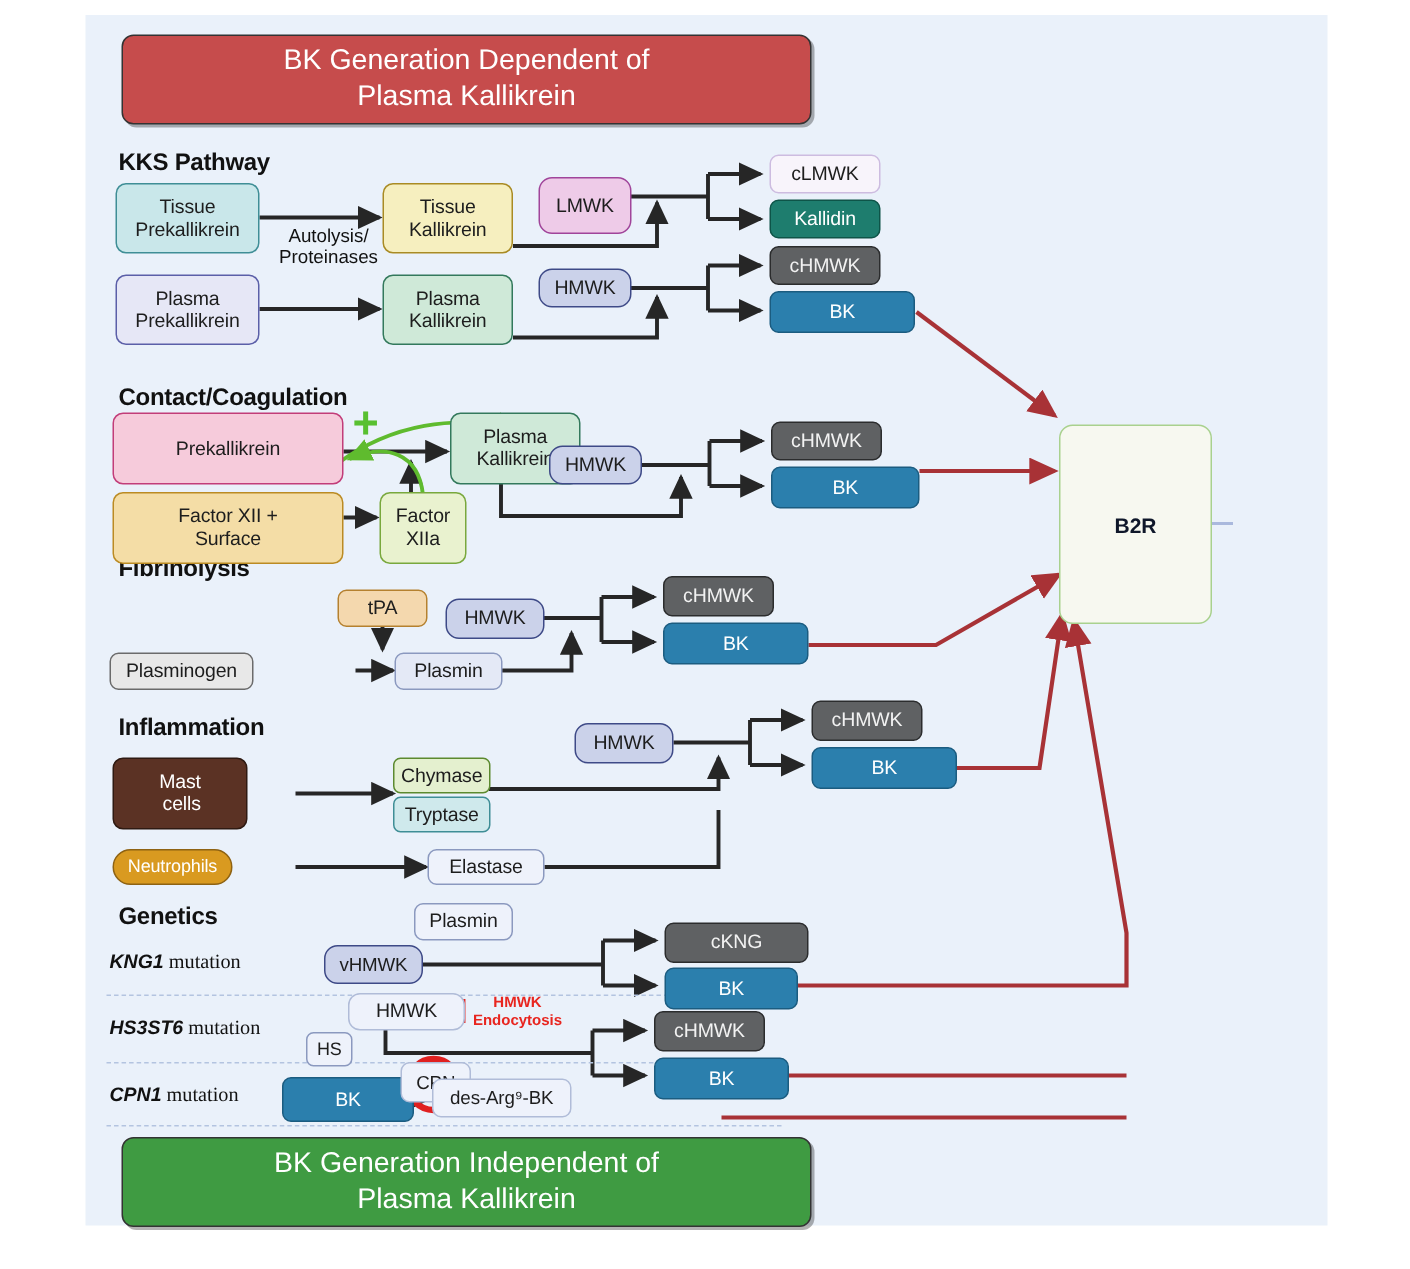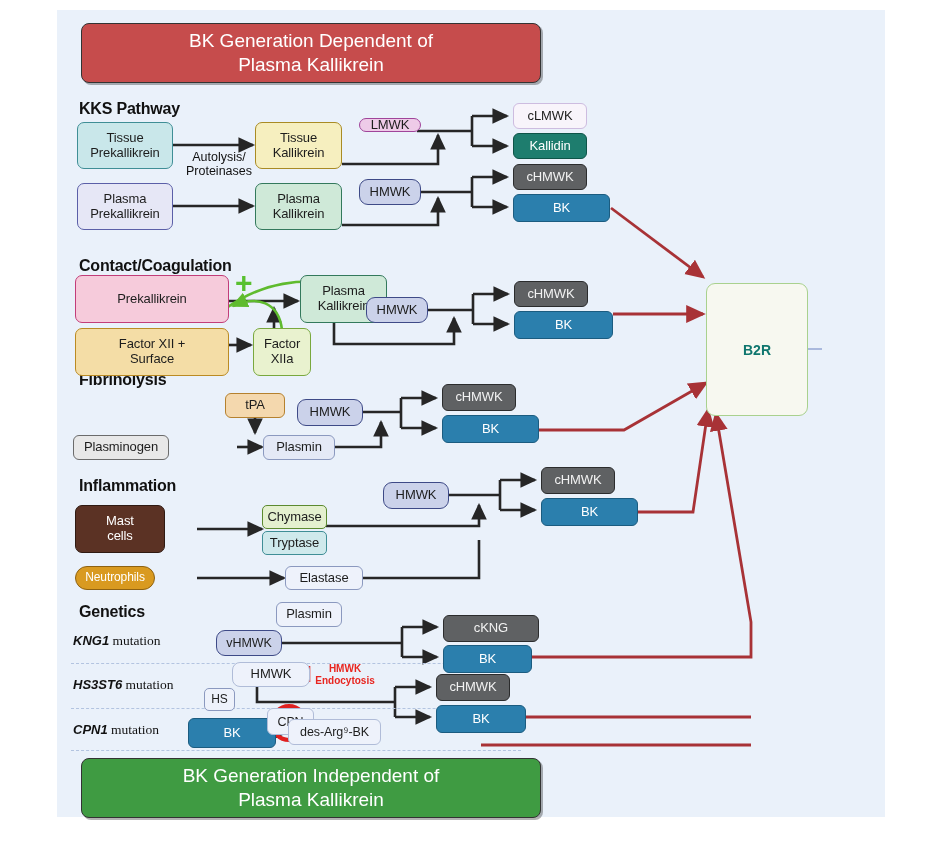--- a/index.html
+++ b/index.html
@@ -28,21 +28,21 @@
              font-style:italic;font-weight:bold;font-size:13px;}
   .mini{position:absolute;font-size:10px;color:#e8251f;font-weight:bold;
         text-align:center;line-height:1.15;}
   .plus{position:absolute;color:#58c030;font-size:30px;font-weight:bold;
         line-height:1;}
   .edgelbl{position:absolute;font-size:12.5px;color:#111;text-align:center;
            line-height:1.15;}
   .b2r{position:absolute;box-sizing:border-box;display:flex;
        align-items:center;justify-content:center;
        background:#f7f8f0;border:1.8px solid #a9d18e;border-radius:9px;
-       color:#0f766e;font-size:14px;font-weight:bold;}
+       color:#0f172a;font-size:14px;font-weight:bold;}
   .tick{position:absolute;background:#aab9dd;}
 </style>
 </head>
 <body>
 
 <div id="canvas">
 
   <svg id="svglayer" viewBox="0 0 828 807">
     <defs>
       <marker id="ab" markerWidth="7" markerHeight="7" refX="5.6" refY="3" orient="auto">
@@ -176,21 +176,21 @@
   <div class="node" style="left:20px;top:112px;width:96px;height:47px;background:#c9e7ea;border-color:#3f8e96;white-space:pre-line;">Tissue
 Prekallikrein</div>
   <div class="node" style="left:20px;top:173px;width:96px;height:47px;background:#e6e7f6;border-color:#5b5fa8;white-space:pre-line;">Plasma
 Prekallikrein</div>
   <div class="edgelbl" style="left:122px;top:140px;width:80px;white-space:pre-line;">Autolysis/
 Proteinases</div>
   <div class="node" style="left:198px;top:112px;width:87px;height:47px;background:#f6efbf;border-color:#a98b24;white-space:pre-line;">Tissue
 Kallikrein</div>
   <div class="node" style="left:198px;top:173px;width:87px;height:47px;background:#cfe9d8;border-color:#33795c;white-space:pre-line;">Plasma
 Kallikrein</div>
-  <div class="node" style="left:302px;top:108px;width:62px;height:14px;background:#eecbe8;border-color:#a0459a;border-radius:9px;">LMWK</div>
+  <div class="node" style="left:302px;top:108px;width:62px;height:38px;background:#eecbe8;border-color:#a0459a;border-radius:9px;">LMWK</div>
   <div class="node" style="left:302px;top:169px;width:62px;height:26px;background:#cbd2ea;border-color:#3e4a87;border-radius:9px;">HMWK</div>
   <div class="node" style="left:456px;top:93px;width:74px;height:26px;background:#f8f4fb;border-color:#cdbce0;border-radius:6px;">cLMWK</div>
   <div class="node" style="left:456px;top:123px;width:74px;height:26px;background:#1e7d6e;border-color:#0e5448;color:#fff;border-radius:6px;">Kallidin</div>
   <div class="node" style="left:456px;top:154px;width:74px;height:26px;background:#5f6163;border-color:#2b2c2d;color:#f2f2f2;border-radius:6px;">cHMWK</div>
   <div class="node" style="left:456px;top:184px;width:97px;height:28px;background:#2b7fad;border-color:#1b5c80;color:#fff;border-radius:6px;">BK</div>
 
   <div class="node" style="left:18px;top:265px;width:154px;height:48px;background:#f6cbdb;border-color:#c23d79;">Prekallikrein</div>
   <div class="node" style="left:18px;top:318px;width:154px;height:48px;background:#f4dda6;border-color:#bb8b23;white-space:pre-line;">Factor XII +
 Surface</div>
   <div class="plus" style="left:178px;top:258px;">+</div>
@@ -202,21 +202,21 @@
   <div class="node" style="left:457px;top:271px;width:74px;height:26px;background:#5f6163;border-color:#2b2c2d;color:#f2f2f2;border-radius:6px;">cHMWK</div>
   <div class="node" style="left:457px;top:301px;width:99px;height:28px;background:#2b7fad;border-color:#1b5c80;color:#fff;border-radius:6px;">BK</div>
 
   <div class="node" style="left:168px;top:383px;width:60px;height:25px;background:#f4d8ae;border-color:#b5812f;border-radius:6px;">tPA</div>
   <div class="node" style="left:16px;top:425px;width:96px;height:25px;background:#e8e8e8;border-color:#6b6b6b;border-radius:6px;">Plasminogen</div>
   <div class="node" style="left:206px;top:425px;width:72px;height:25px;background:#e4e9f6;border-color:#8b99bf;border-radius:6px;">Plasmin</div>
   <div class="node" style="left:240px;top:389px;width:66px;height:27px;background:#cbd2ea;border-color:#3e4a87;border-radius:9px;">HMWK</div>
   <div class="node" style="left:385px;top:374px;width:74px;height:27px;background:#5f6163;border-color:#2b2c2d;color:#f2f2f2;border-radius:6px;">cHMWK</div>
   <div class="node" style="left:385px;top:405px;width:97px;height:28px;background:#2b7fad;border-color:#1b5c80;color:#fff;border-radius:6px;">BK</div>
 
-  <div class="node" style="left:18px;top:495px;width:90px;height:48px;background:#5b3224;border-color:#2f1a12;color:#fff;white-space:pre-line;">Mast
+  <div class="node" style="left:18px;top:495px;width:90px;height:48px;background:#5b3224;border-color:#2f1a12;color:#fff;white-space:pre-line;text-align:right;">Mast
 cells</div>
   <div class="node" style="left:205px;top:495px;width:65px;height:24px;background:#e4f0cf;border-color:#5c8a2f;border-radius:5px;">Chymase</div>
   <div class="node" style="left:205px;top:521px;width:65px;height:24px;background:#cfe9ec;border-color:#3f8e96;border-radius:5px;">Tryptase</div>
   <div class="node" style="left:18px;top:556px;width:80px;height:24px;background:#d99a20;border-color:#8e6212;color:#fff;border-radius:12px;font-size:12px;">Neutrophils</div>
   <div class="node" style="left:228px;top:556px;width:78px;height:24px;background:#eef2fb;border-color:#8b99bf;border-radius:6px;">Elastase</div>
   <div class="node" style="left:326px;top:472px;width:66px;height:27px;background:#cbd2ea;border-color:#3e4a87;border-radius:9px;">HMWK</div>
   <div class="node" style="left:484px;top:457px;width:74px;height:27px;background:#5f6163;border-color:#2b2c2d;color:#f2f2f2;border-radius:6px;">cHMWK</div>
   <div class="node" style="left:484px;top:488px;width:97px;height:28px;background:#2b7fad;border-color:#1b5c80;color:#fff;border-radius:6px;">BK</div>
 
   <div class="node" style="left:219px;top:592px;width:66px;height:25px;background:#eef2fb;border-color:#8b99bf;border-radius:6px;">Plasmin</div>

